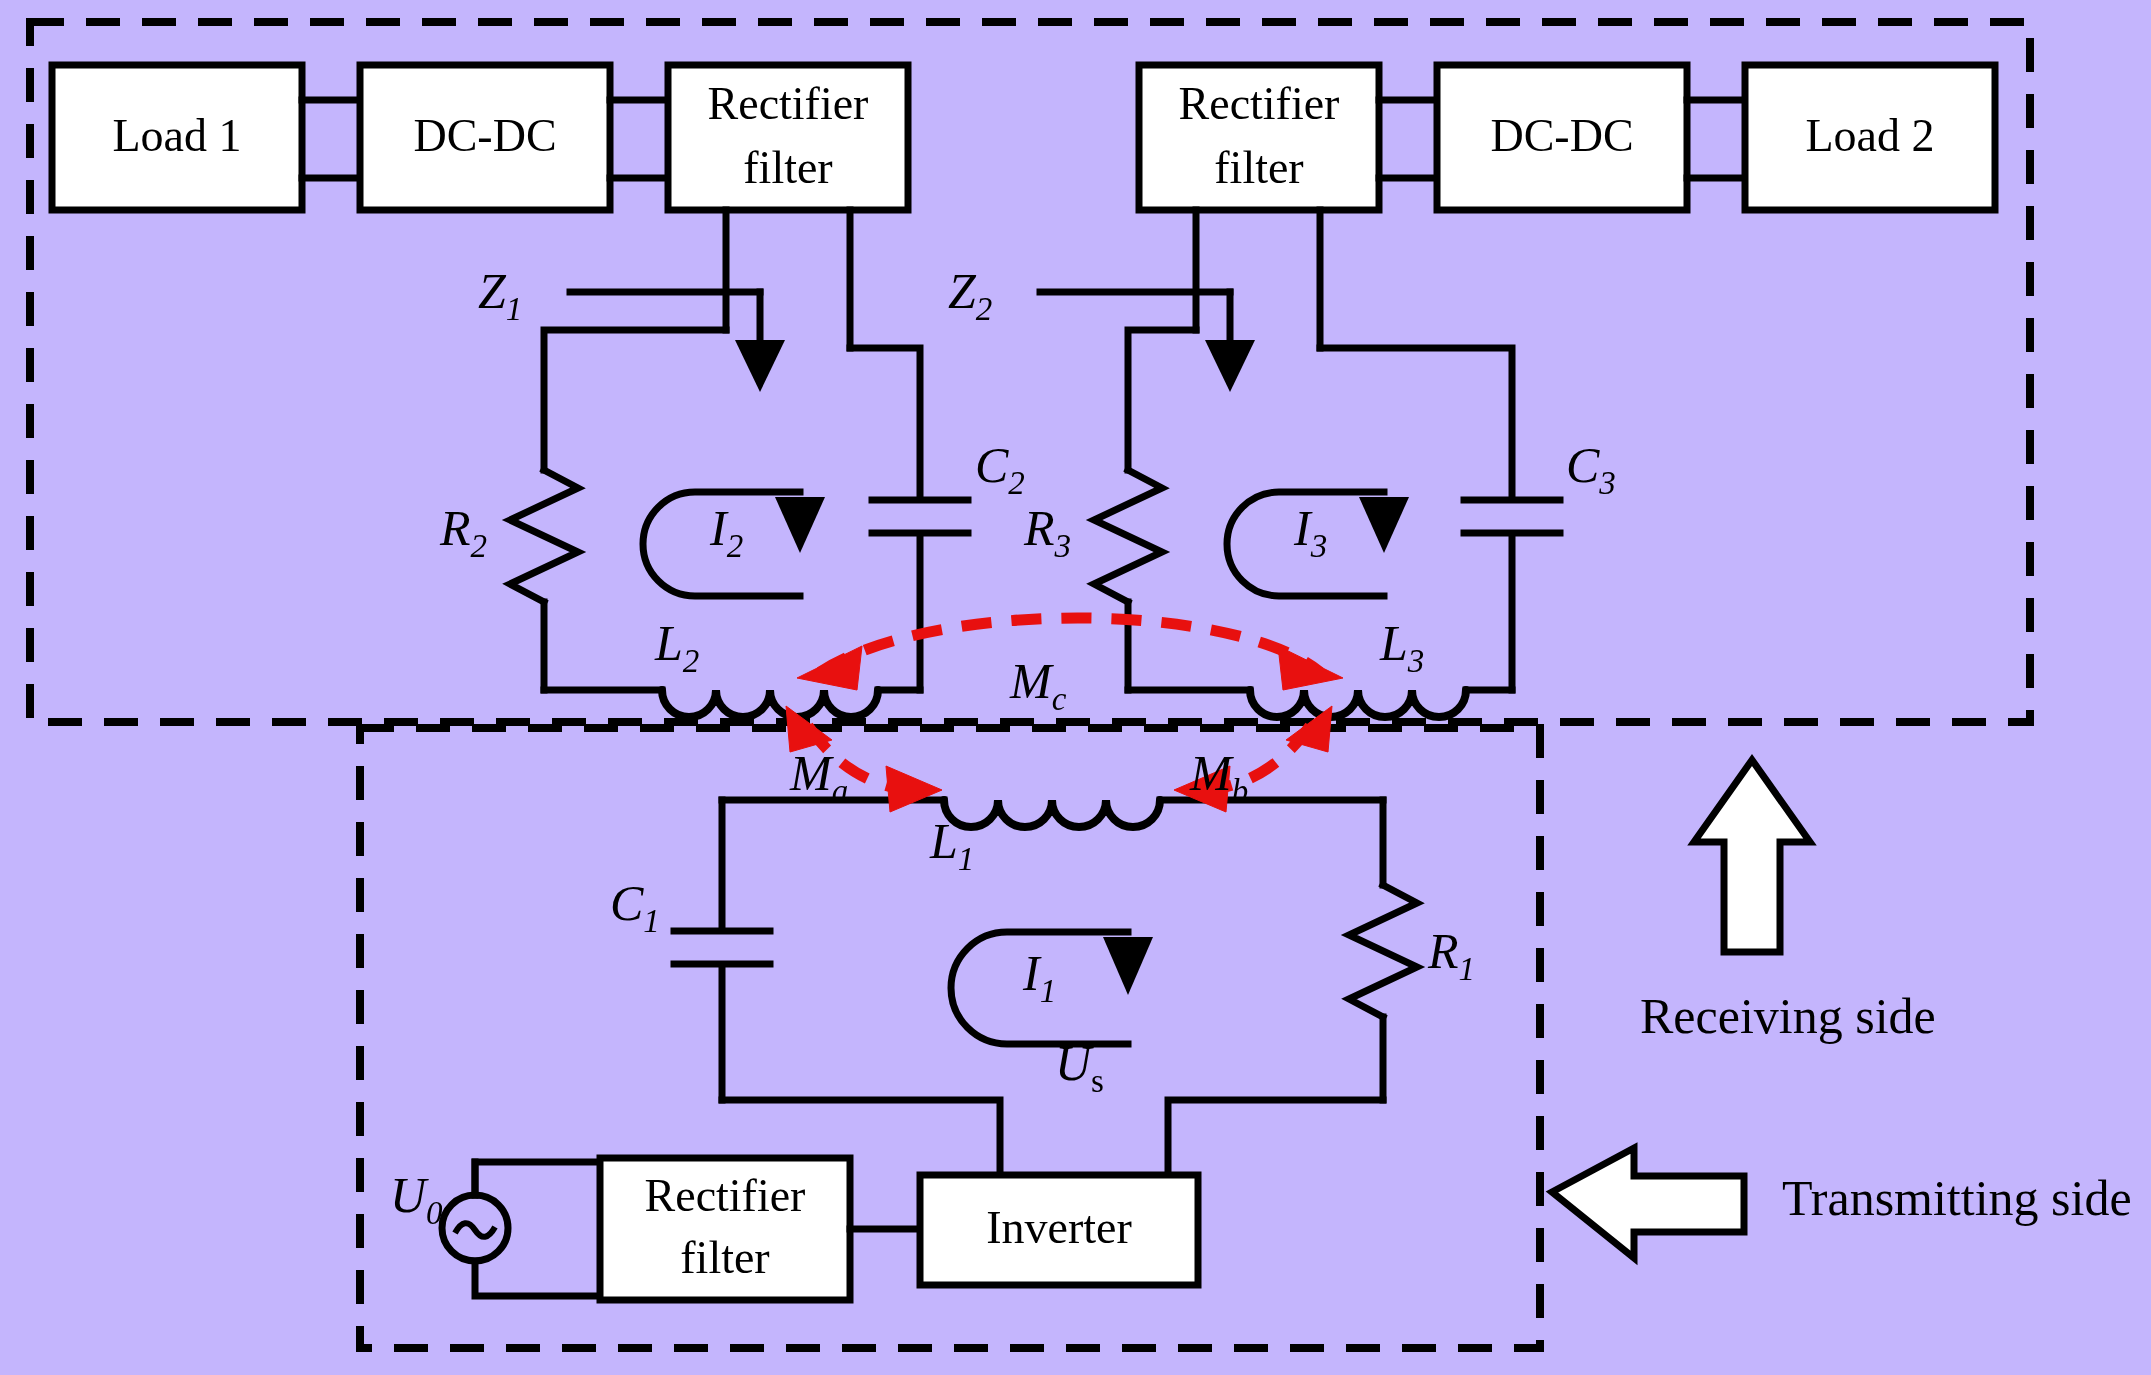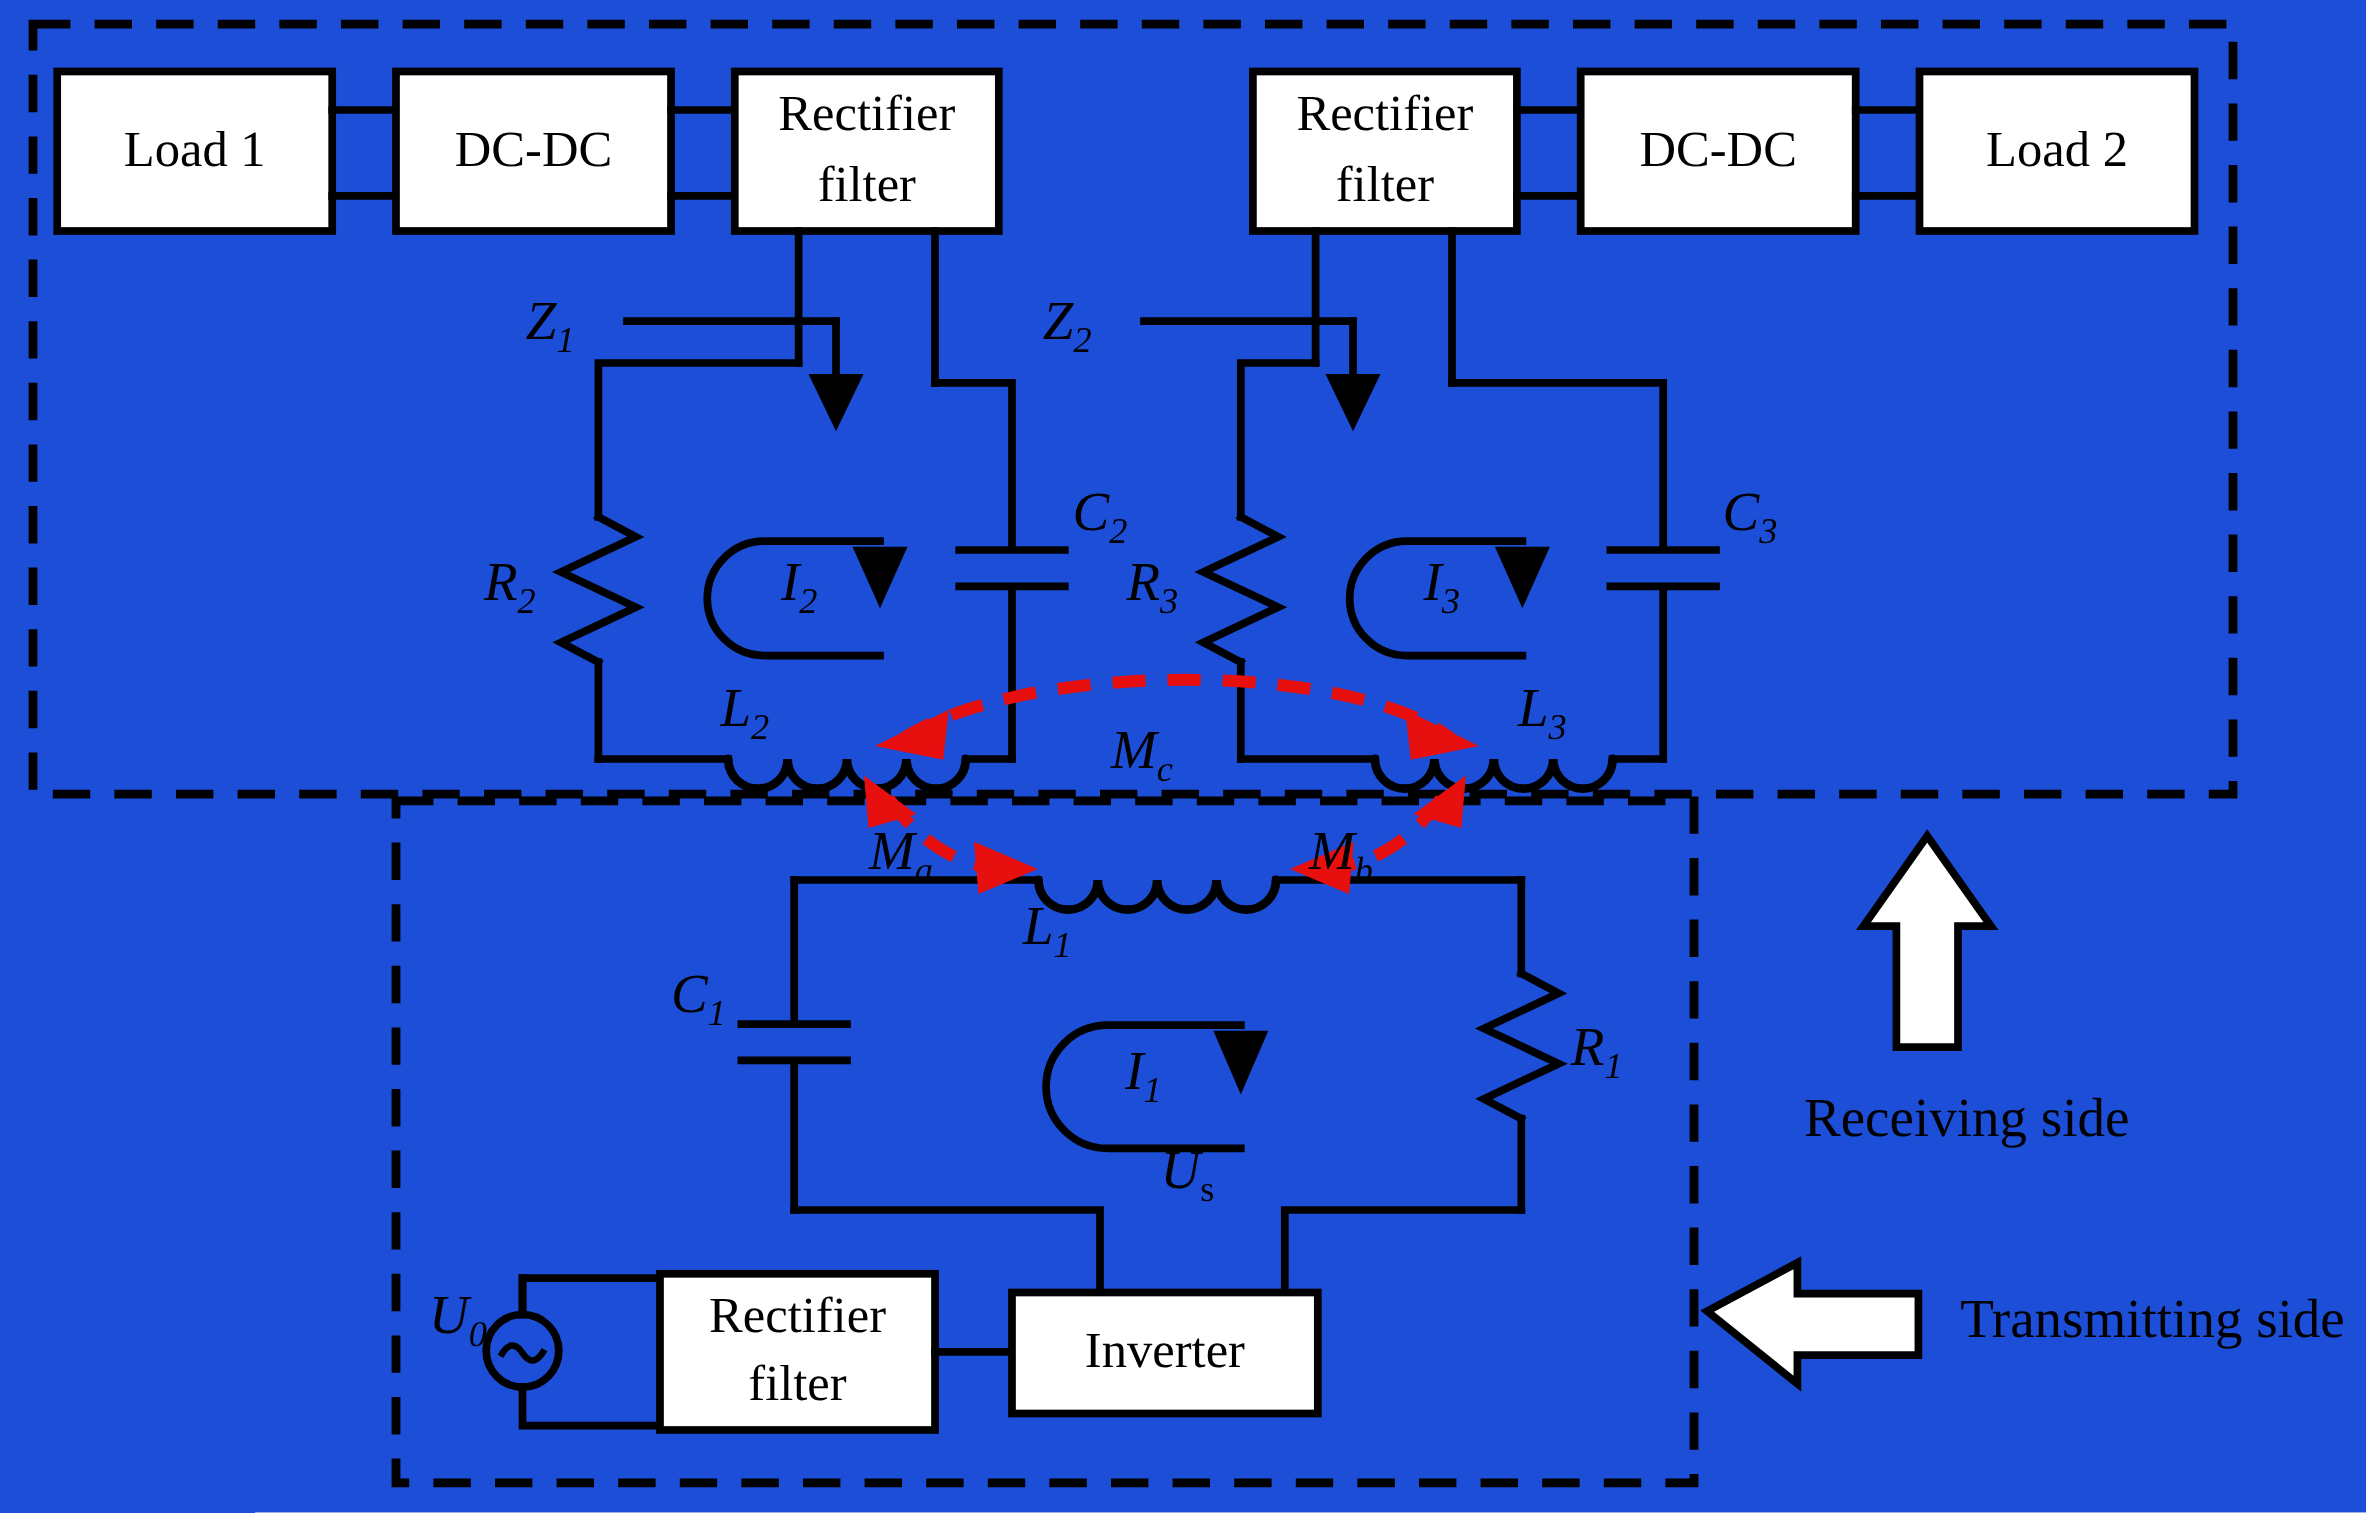--- a/index.html
+++ b/index.html
@@ -1,18 +1,18 @@
 <!DOCTYPE html>
 <html><head>
 <meta charset="utf-8">
 <title>WPT Circuit Diagram</title>
 <style>
   html,body{margin:0;padding:0;background:#fff;}
   body{width:2151px;height:1375px;font-family:"Liberation Serif",serif;}
-  #stage{position:relative;width:2151px;height:1375px;overflow:hidden;background:#1d4ed8;}
+  #stage{position:relative;width:2151px;height:1375px;overflow:hidden;background:#c4b5fd;}
   svg#canvas{position:absolute;left:0;top:0;width:2151px;height:1375px;}
   .blk-label{font-family:"Liberation Serif",serif;font-size:46px;fill:#000;text-anchor:middle;dominant-baseline:middle;}
   .var-label{font-family:"Liberation Serif",serif;font-style:italic;font-size:50px;fill:#000;}
   .sub{font-size:33px;}
   .sub-rom{font-size:33px;font-style:normal;}
   .side-label{font-family:"Liberation Serif",serif;font-size:50px;fill:#000;font-style:normal;}
   .wire{stroke:#000;stroke-width:7;fill:none;stroke-linecap:square;}
   .wire-thin{stroke:#000;stroke-width:6;fill:none;}
   .box{stroke:#000;stroke-width:7;fill:#fff;}
   .dashbox{stroke:#000;stroke-width:8;fill:none;stroke-dasharray:34 22;}

